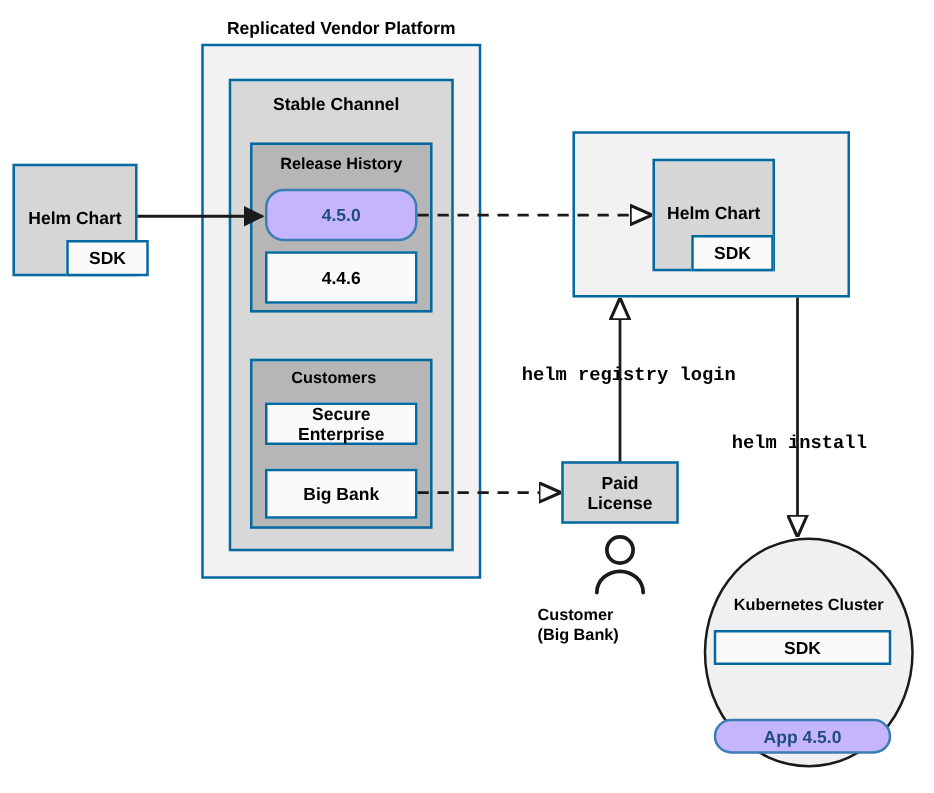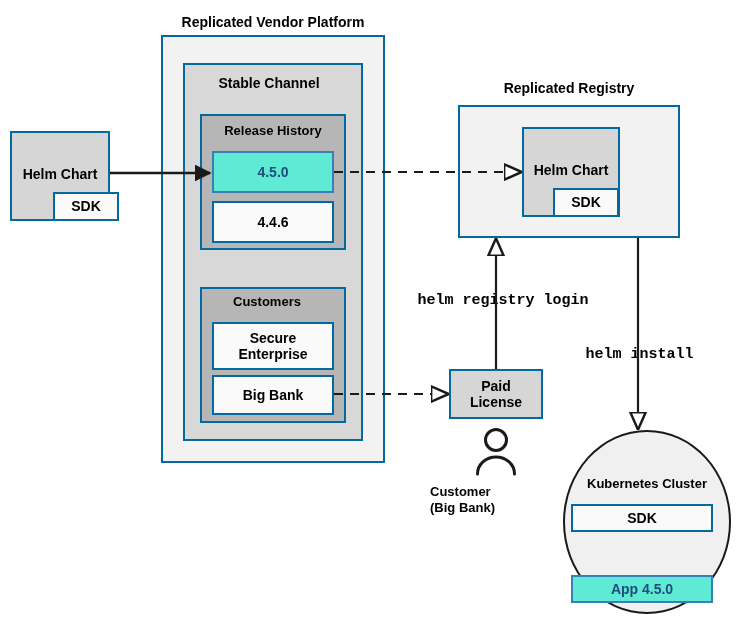--- a/index.html
+++ b/index.html
@@ -35,21 +35,21 @@
     text-align: center;
     font-weight: bold;
     color: #000000;
     line-height: 1.15;
   }
   .fill-outer   { background: #F2F2F2; }
   .fill-mid     { background: #D8D8D8; }
   .fill-inner   { background: #B6B6B6; }
   .fill-white   { background: #FAFAFA; }
   .fill-gray    { background: #D6D6D6; }
-  .fill-blue    { background: #5eead4; border-color: #3A7EB5; color: #1F4E79; }
+  .fill-blue    { background: #c4b5fd; border-color: #3A7EB5; color: #1F4E79; border-radius: 15px; }
   .fill-circle  { background: #F0F0F0; }
 
   .circle {
     position: absolute;
     box-sizing: border-box;
     border: 2px solid #1a1a1a;
     border-radius: 50%;
   }
 
   .cmd {
@@ -106,29 +106,28 @@
   <div class="box fill-inner" style="left:200px; top:114px; width:146px; height:136px;"></div>
   <div class="label-top" style="left:200px; top:124px; width:146px; font-size:13px;">Release History</div>
 
   <div class="box fill-blue" style="left:212px; top:151px; width:122px; height:42px; font-size:14px;">4.5.0</div>
 
   <div class="box fill-white" style="left:212px; top:201px; width:122px; height:42px; font-size:14px;">4.4.6</div>
 
   <div class="box fill-inner" style="left:200px; top:287px; width:146px; height:136px;"></div>
   <div class="label-top" style="left:200px; top:295px; width:134px; font-size:13px;">Customers</div>
 
-  <div class="box fill-white" style="left:212px; top:322px; width:122px; height:48px; font-size:14px; white-space:pre-line;">Secure
+  <div class="box fill-white" style="left:212px; top:322px; width:122px; height:34px; font-size:14px; white-space:pre-line;">Secure
 Enterprise</div>
 
   <div class="box fill-white" style="left:212px; top:375px; width:122px; height:40px; font-size:14px;">Big Bank</div>
 
   <div class="box fill-gray" style="left:10px; top:131px; width:100px; height:90px; font-size:14px; align-items:flex-start; padding-top:33px;">Helm Chart</div>
   <div class="box fill-white" style="left:53px; top:192px; width:66px; height:29px; font-size:14px;">SDK</div>
 
-  <div class="title" style="left:458px; top:80px; width:222px; font-size:14px;">Replicated Registry</div>
 
   <div class="box fill-outer" style="left:458px; top:105px; width:222px; height:133px;"></div>
 
   <div class="box fill-gray" style="left:522px; top:127px; width:98px; height:90px; font-size:14px; align-items:flex-start; padding-top:33px;">Helm Chart</div>
   <div class="box fill-white" style="left:553px; top:188px; width:66px; height:29px; font-size:14px;">SDK</div>
 
   <div class="box fill-gray" style="left:449px; top:369px; width:94px; height:50px; font-size:14px; white-space:pre-line;">Paid
 License</div>
 
   <svg class="person" style="left:474px; top:428px;" width="44" height="48" viewBox="0 0 44 48">

